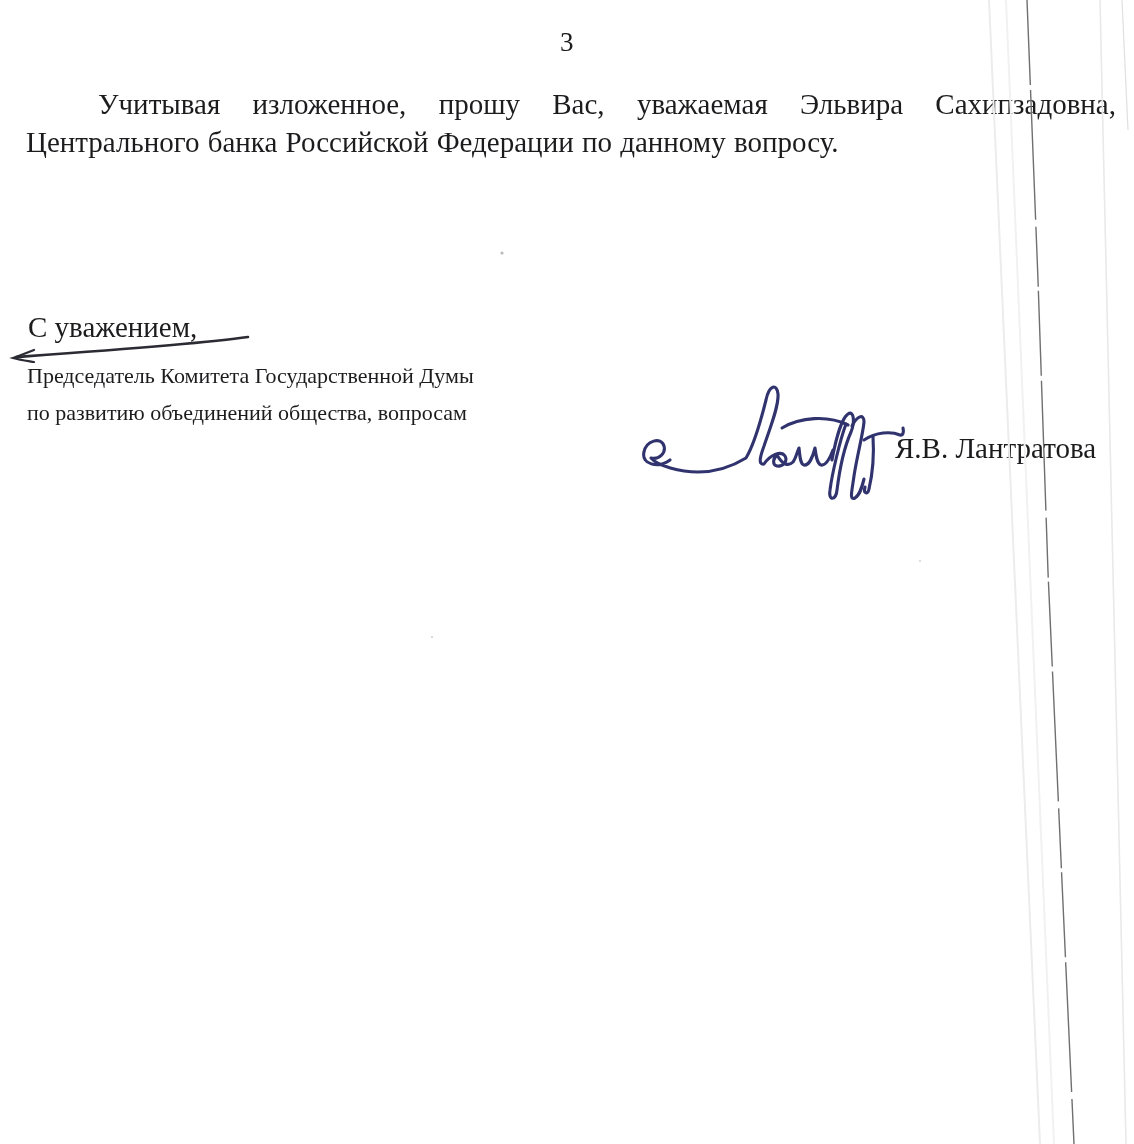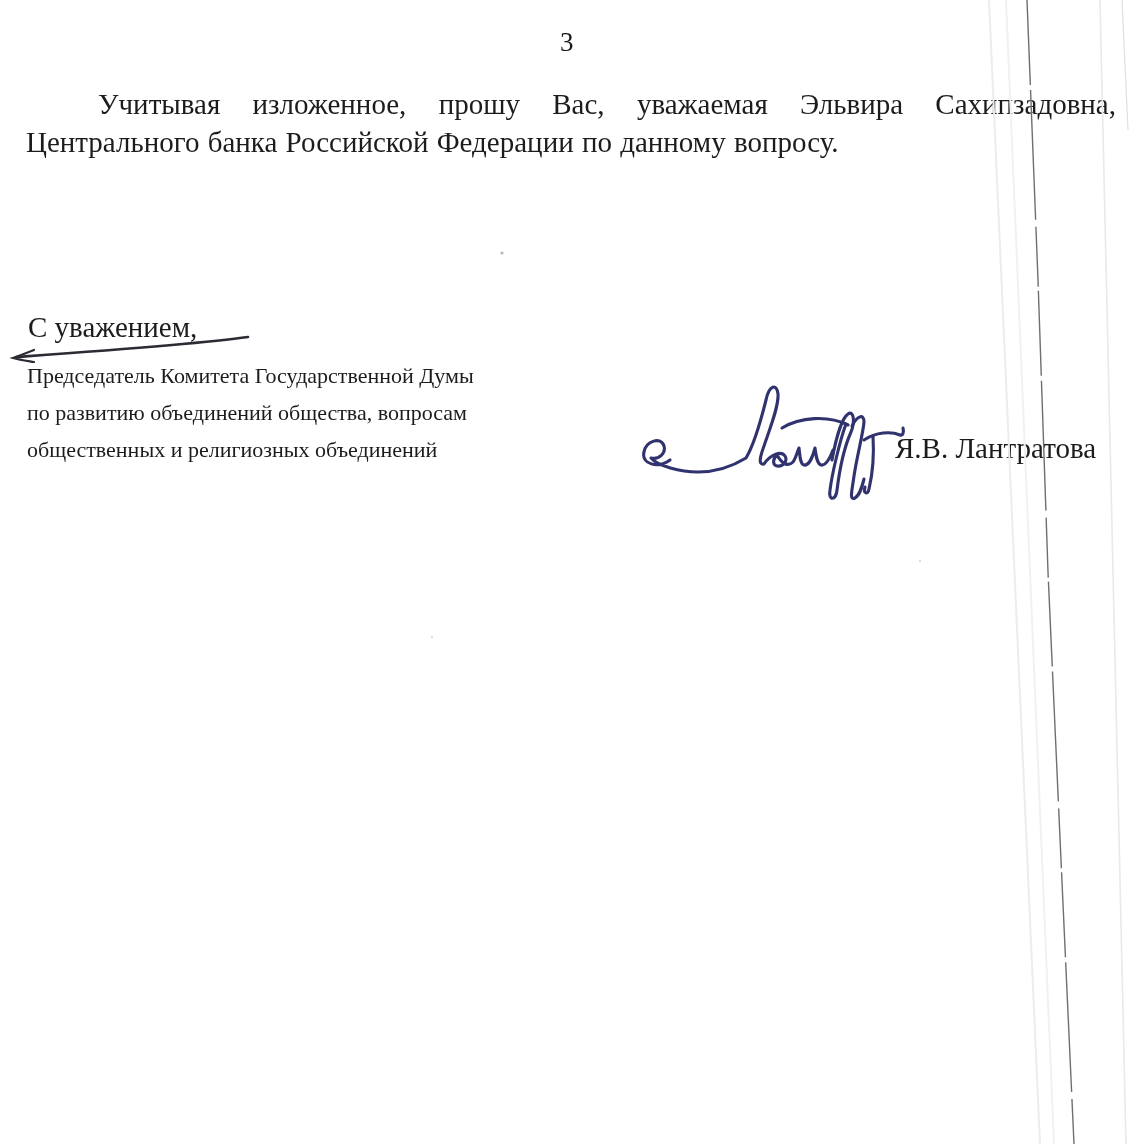--- a/index.html
+++ b/index.html
@@ -74,21 +74,20 @@
   <div class="paragraph">
     <div class="par-line first">Учитывая изложенное, прошу Вас, уважаемая Эльвира Сахипзадовна,</div>
     <div class="par-line last">Центрального банка Российской Федерации по данному вопросу.</div>
   </div>
 
   <div class="salutation">С уважением,</div>
 
   <div class="signer-title">
     <div>Председатель Комитета Государственной Думы</div>
     <div>по развитию объединений общества, вопросам</div>
-    <div>общественных и религиозных объединений</div>
   </div>
 
   <div class="signer-name">Я.В. Лантратова</div>
 
   <svg class="signature-svg" viewBox="0 0 275 140" aria-hidden="true">
     <g fill="none" stroke-width="3.1" stroke-linecap="round" stroke-linejoin="round">
       <path d="M 34,88 C 22,97 5,92 8,80 C 10,69 25,64 28,74 C 30,81 23,88 15,86
            C 22,94 44,100 62,100 C 82,100 97,94 110,86
            C 118,73 126,44 130,28 C 133,13 141,11 142,22 C 143,34 134,56 128,74
            C 124,85 122,93 128,92

